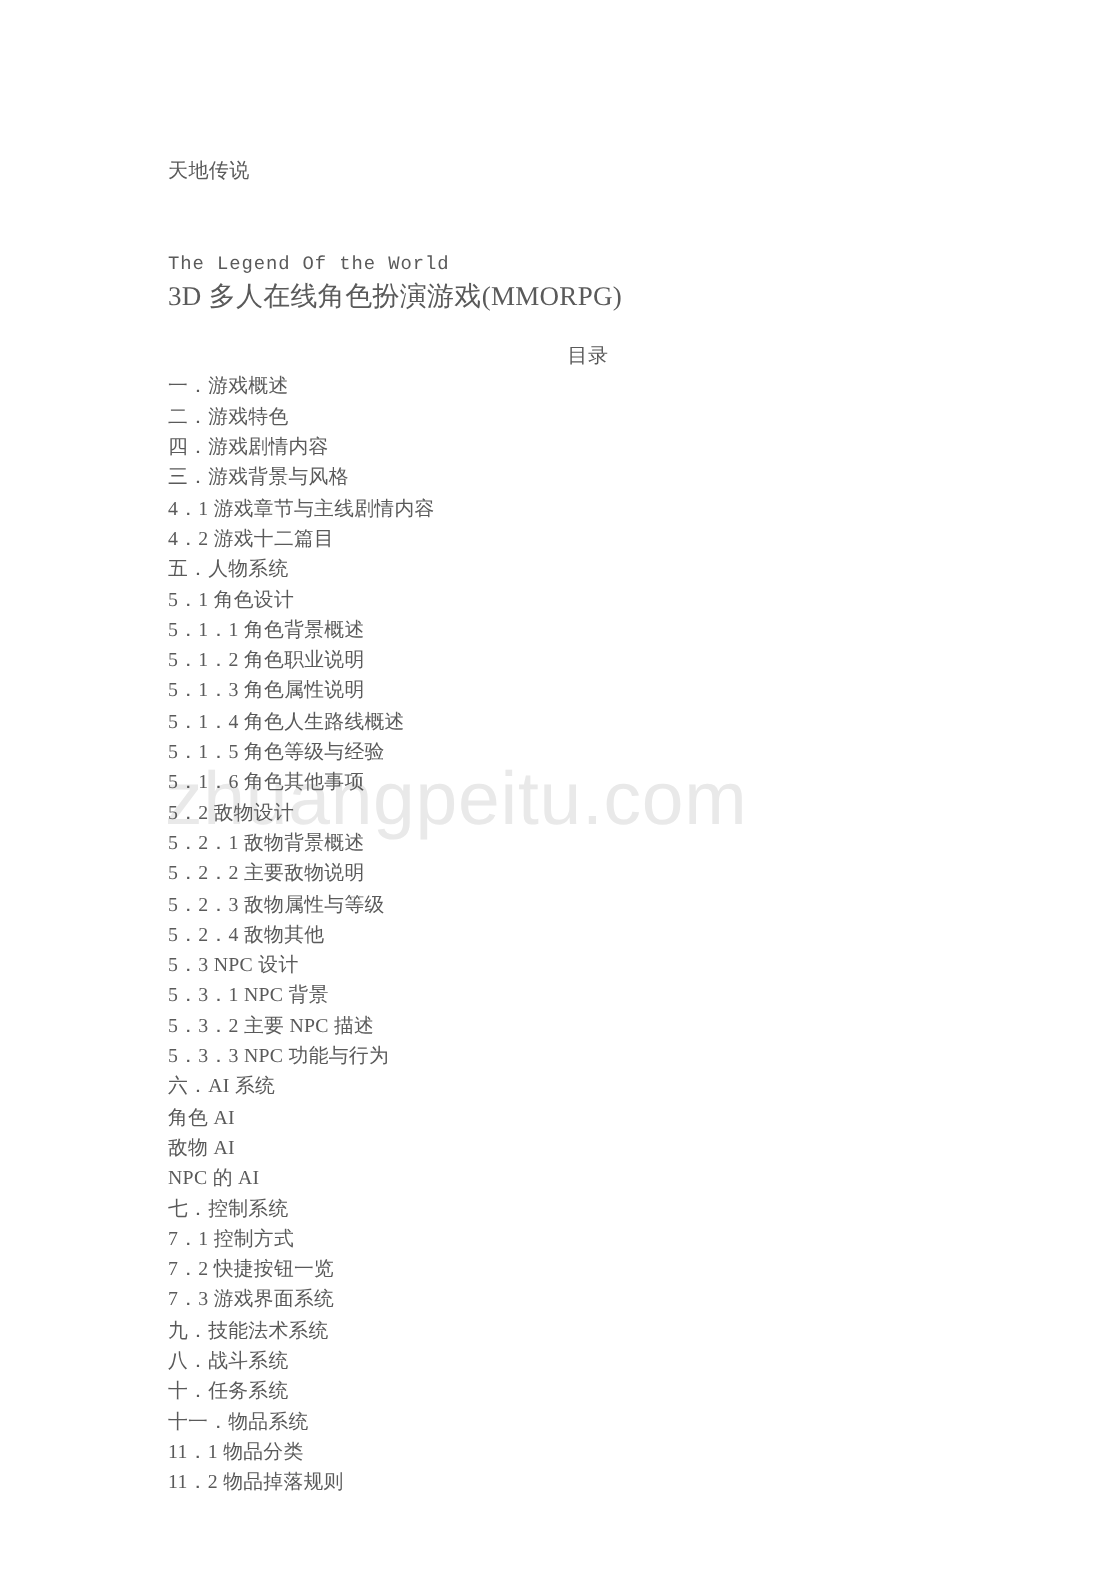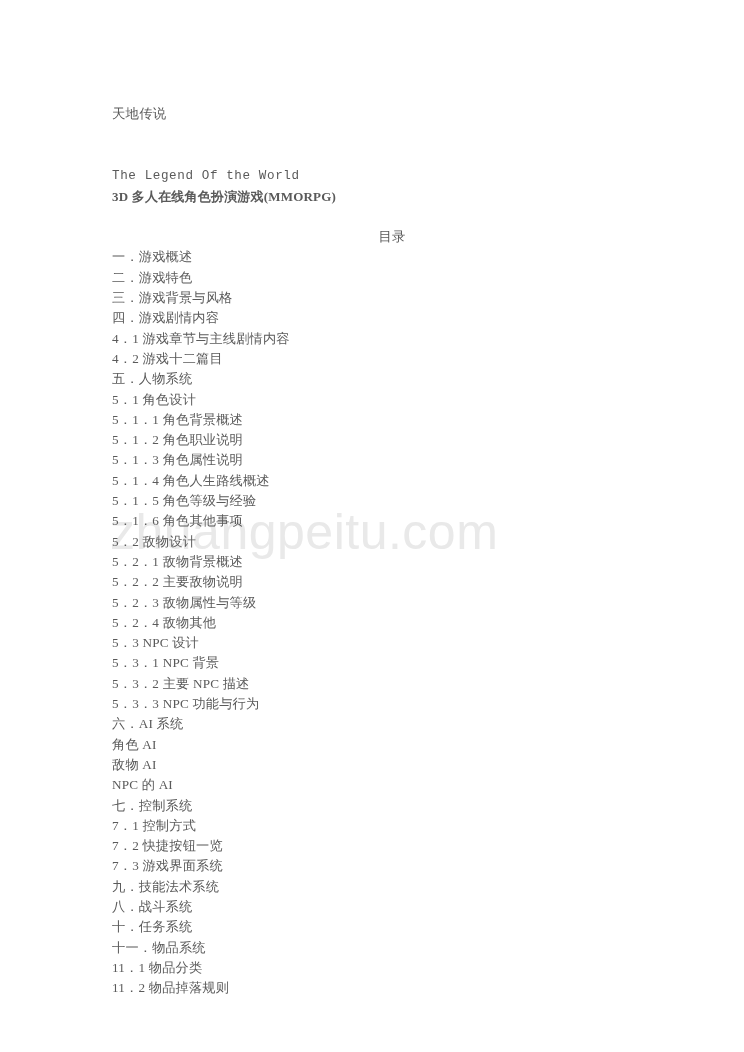--- a/index.html
+++ b/index.html
@@ -50,22 +50,21 @@
   .line.title-cn {
     font-size: 13.4px;
   }
   .line.title-en {
     font-family: "Liberation Mono", "DejaVu Sans Mono", monospace;
     font-size: 12.6px;
     letter-spacing: 0.6px;
     margin-top: 42px;
   }
   .line.title-sub {
-    font-size: 13px;
-    font-weight: bold;
+    font-size: 18px;
   }
   .line.blank {
     height: 20.3px;
   }
   .line.toc-head {
     font-size: 13.4px;
     text-align: center;
   }
 </style>
 </head>
@@ -83,22 +82,22 @@
 
     <div class="line title-sub">3D 多人在线角色扮演游戏(MMORPG)</div>
 
     <div class="line blank"></div>
 
     <div class="line toc-head">目录</div>
 
     <div id="toc-list">
         <div class="line">一．游戏概述</div>
         <div class="line">二．游戏特色</div>
+        <div class="line">四．游戏剧情内容</div>
         <div class="line">三．游戏背景与风格</div>
-        <div class="line">四．游戏剧情内容</div>
         <div class="line">4．1 游戏章节与主线剧情内容</div>
         <div class="line">4．2 游戏十二篇目</div>
         <div class="line">五．人物系统</div>
         <div class="line">5．1 角色设计</div>
         <div class="line">5．1．1 角色背景概述</div>
         <div class="line">5．1．2 角色职业说明</div>
         <div class="line">5．1．3 角色属性说明</div>
         <div class="line">5．1．4 角色人生路线概述</div>
         <div class="line">5．1．5 角色等级与经验</div>
         <div class="line">5．1．6 角色其他事项</div>

